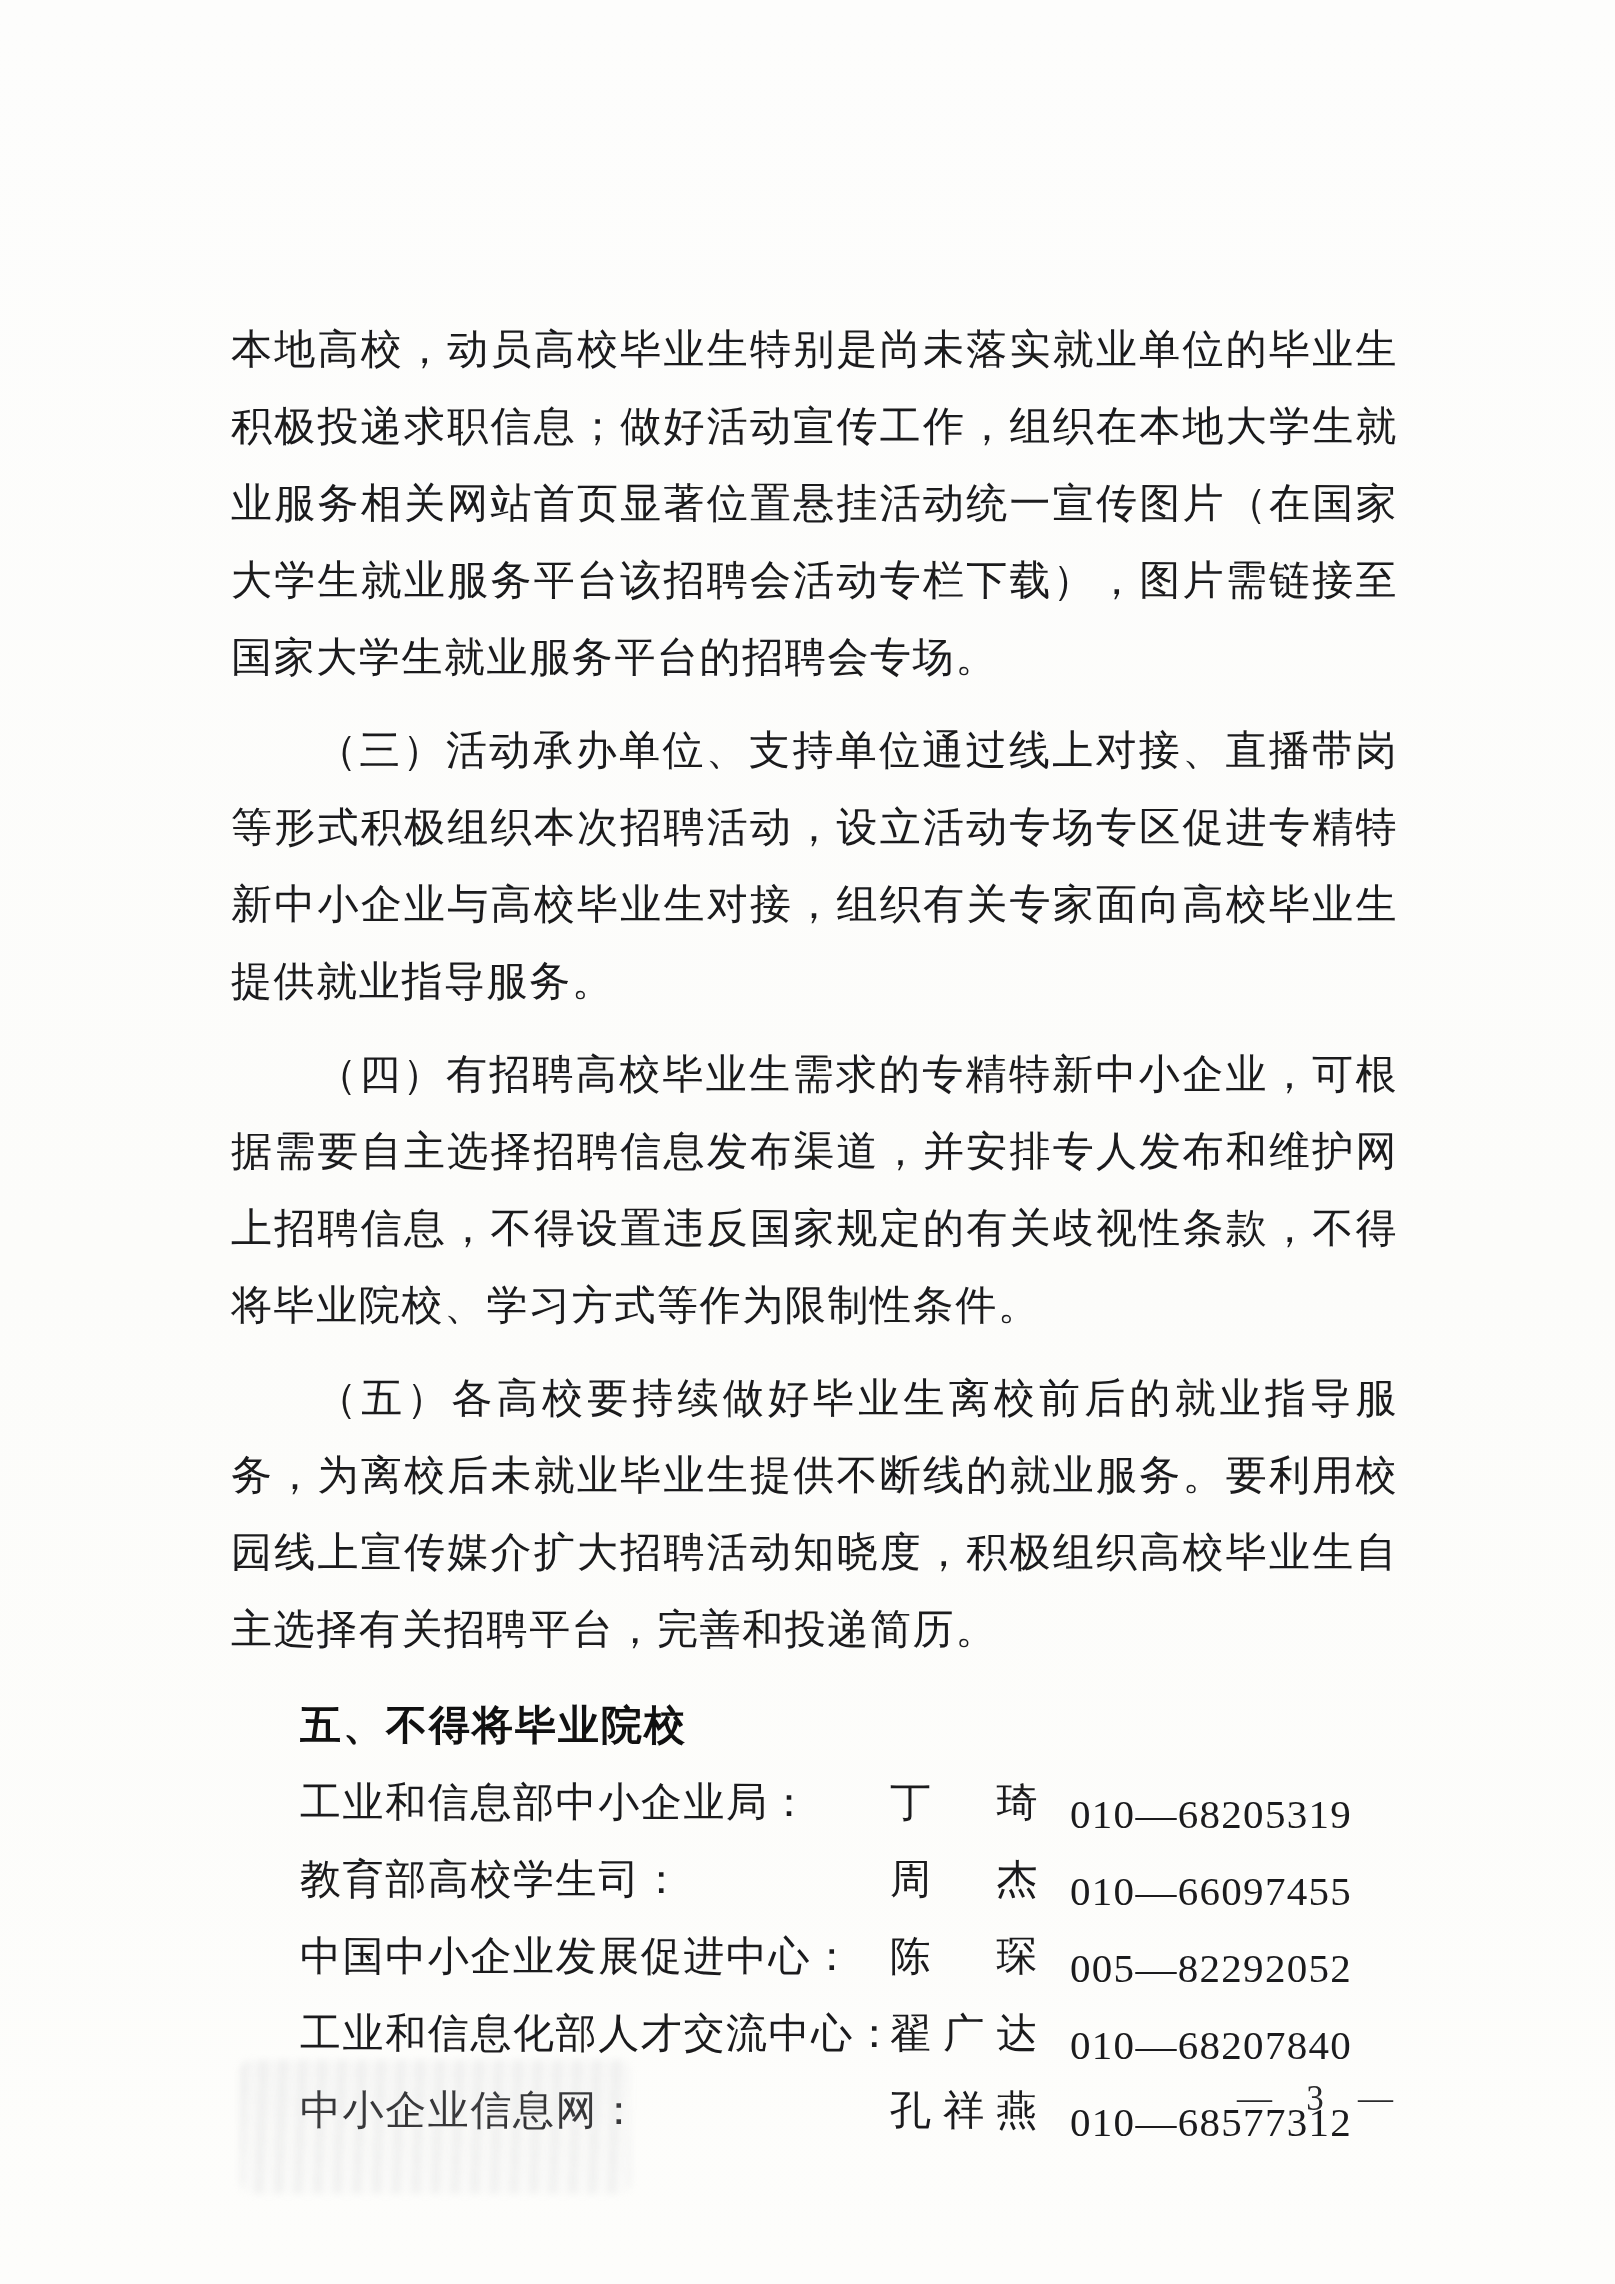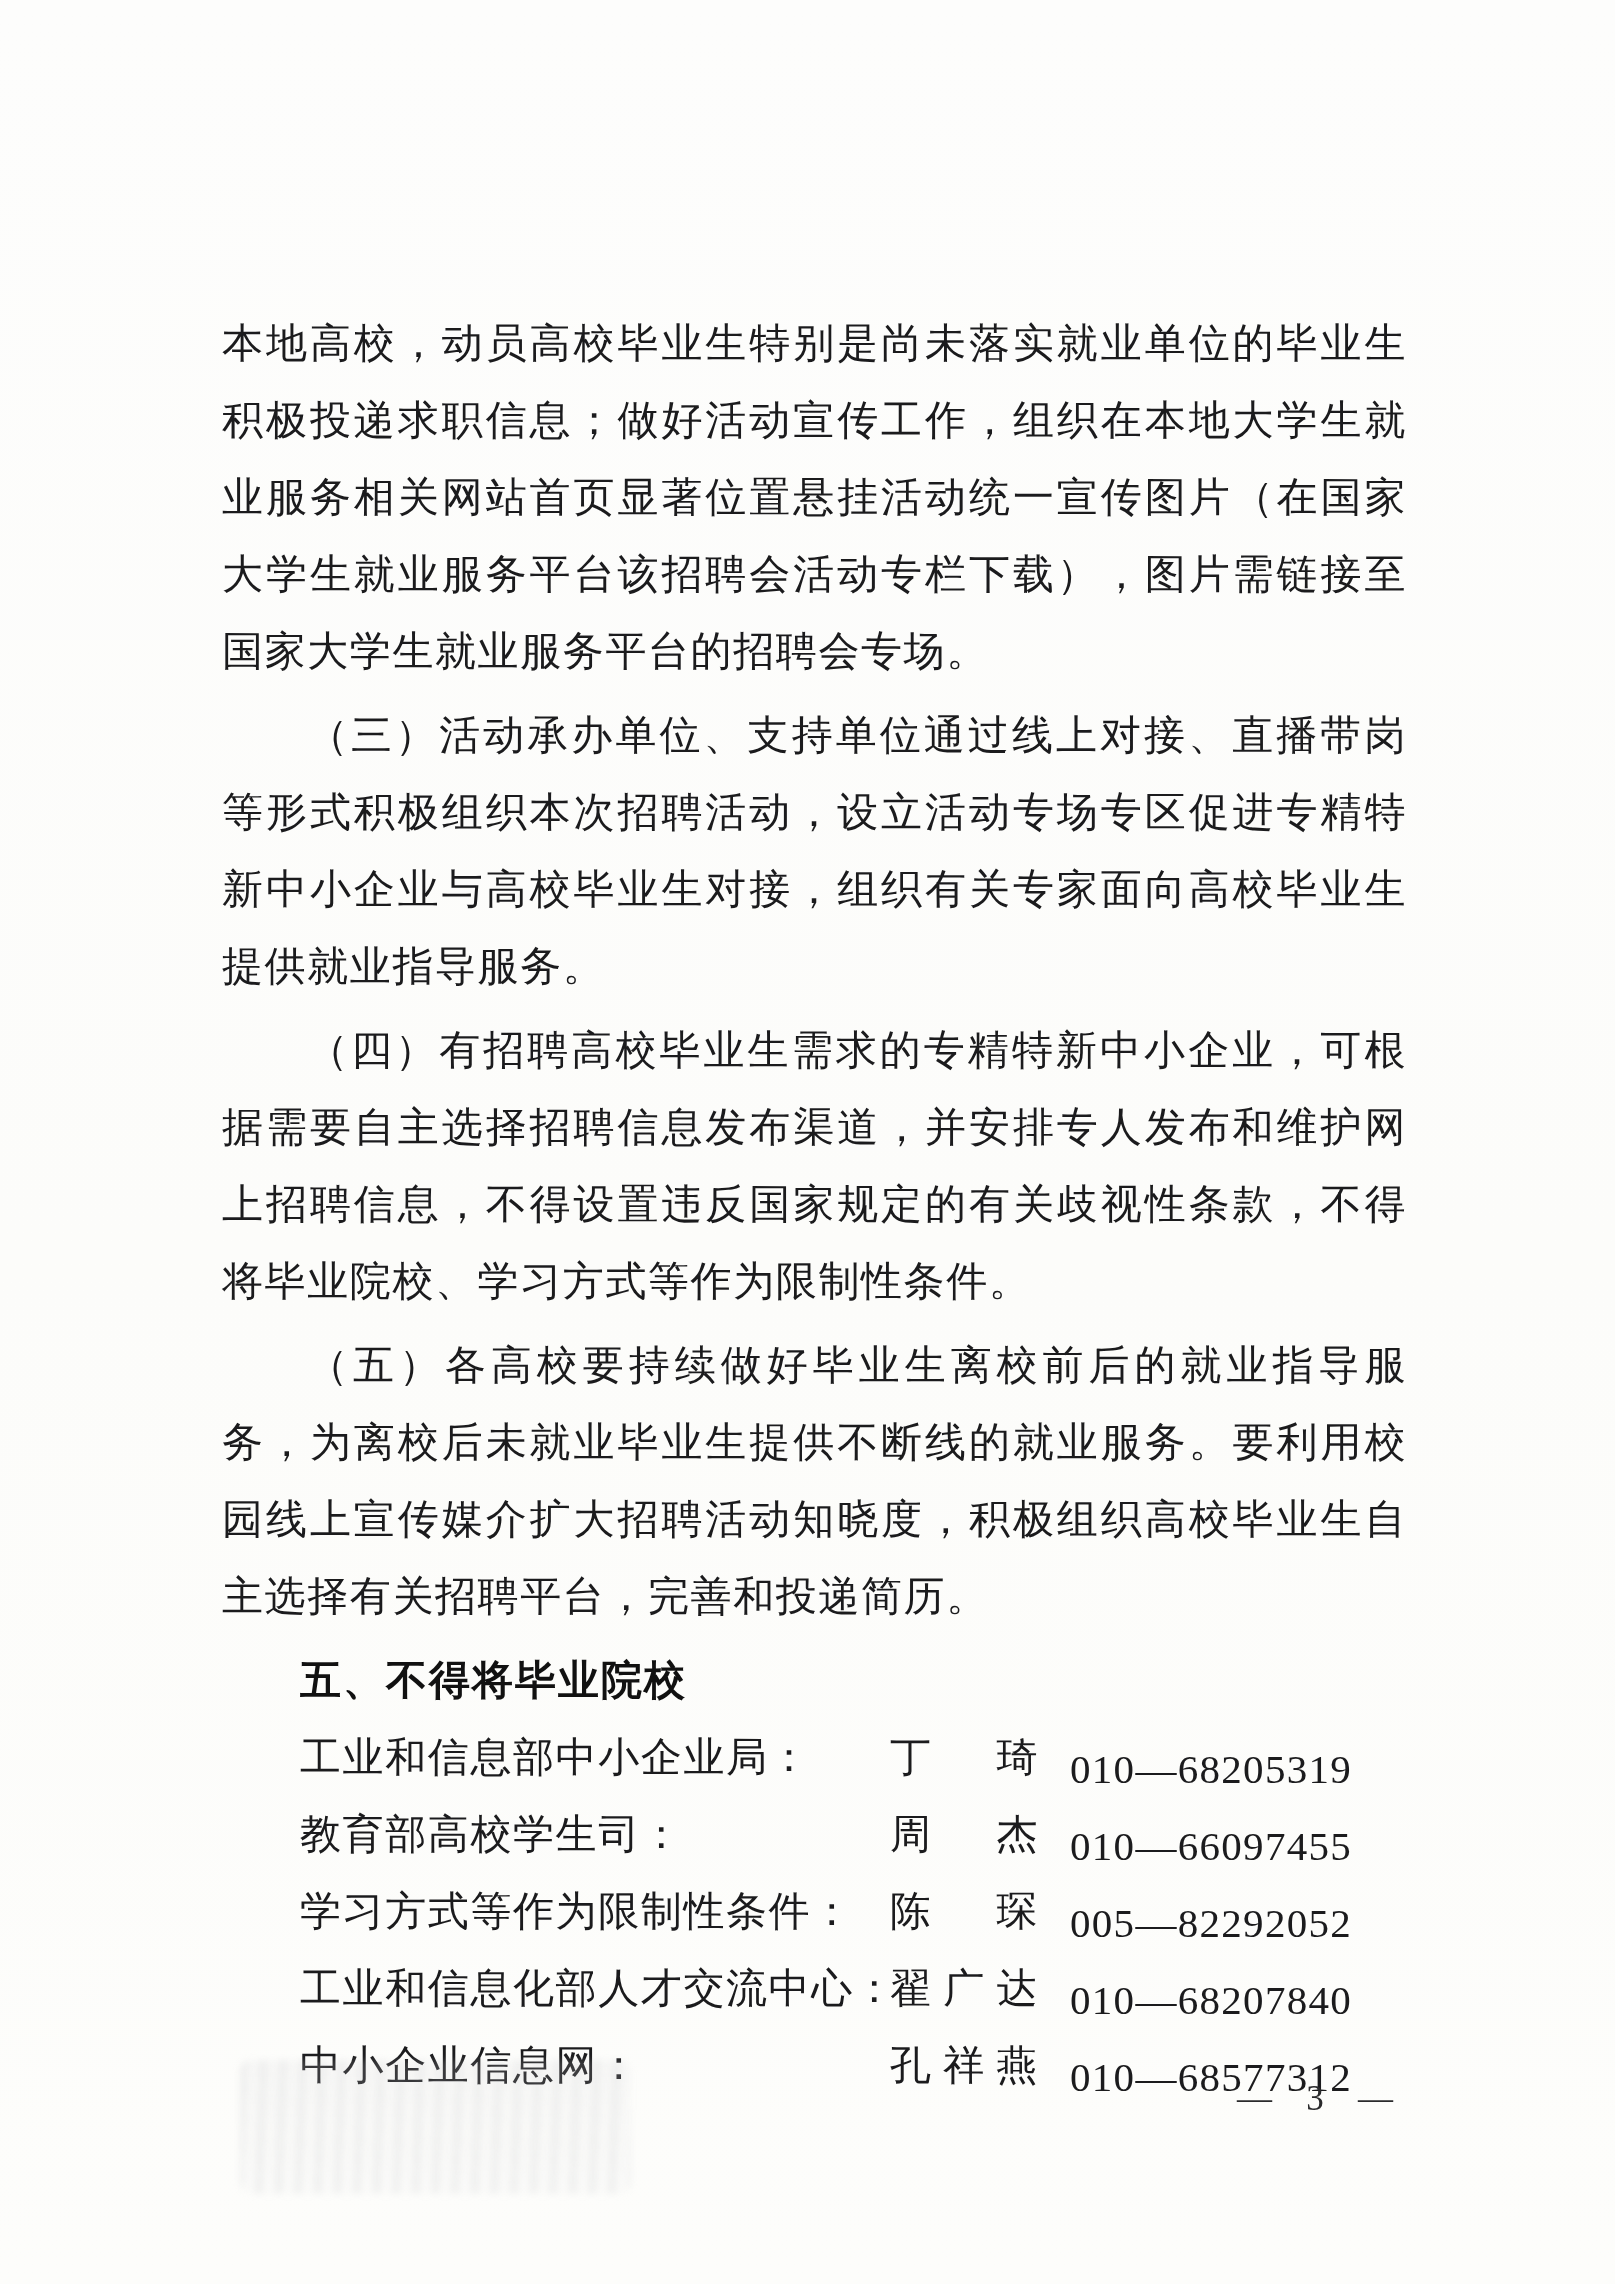--- a/index.html
+++ b/index.html
@@ -19,22 +19,23 @@
   .content {
     position: absolute;
     left: 215px;
     top: 298px;
     width: 1199px;
     font-size: 41px;
     line-height: 77px;
     letter-spacing: 1.6px;
   }
   .content p {
-    margin: 7px;
+    margin: 16px;
     text-align: justify;
+    font-family: Liberation Mono, monospace;
   }
   .content p.indent {
     text-indent: 85px;
   }
   .heading {
     margin: 0;
     font-family: "Liberation Sans", "DejaVu Sans", sans-serif;
     font-weight: 700;
     font-size: 41px;
     line-height: 77px;
@@ -113,21 +114,21 @@
 
     <div id="contacts">
         <div class="contact-row"><span class="c-label">工业和信息部中小企业局：</span><span class="c-name">
             <span>丁</span>
             <span>琦</span>
           </span><span class="c-phone">010—68205319</span></div>
         <div class="contact-row"><span class="c-label">教育部高校学生司：</span><span class="c-name">
             <span>周</span>
             <span>杰</span>
           </span><span class="c-phone">010—66097455</span></div>
-        <div class="contact-row"><span class="c-label">学习方式等作为限制性条件：</span><span class="c-name">
+        <div class="contact-row"><span class="c-label">中国中小企业发展促进中心：</span><span class="c-name">
             <span>陈</span>
             <span>琛</span>
           </span><span class="c-phone">005—82292052</span></div>
         <div class="contact-row"><span class="c-label">工业和信息化部人才交流中心：</span><span class="c-name">
             <span>翟</span>
             <span>广</span>
             <span>达</span>
           </span><span class="c-phone">010—68207840</span></div>
         <div class="contact-row"><span class="c-label">中小企业信息网：</span><span class="c-name">
             <span>孔</span>

